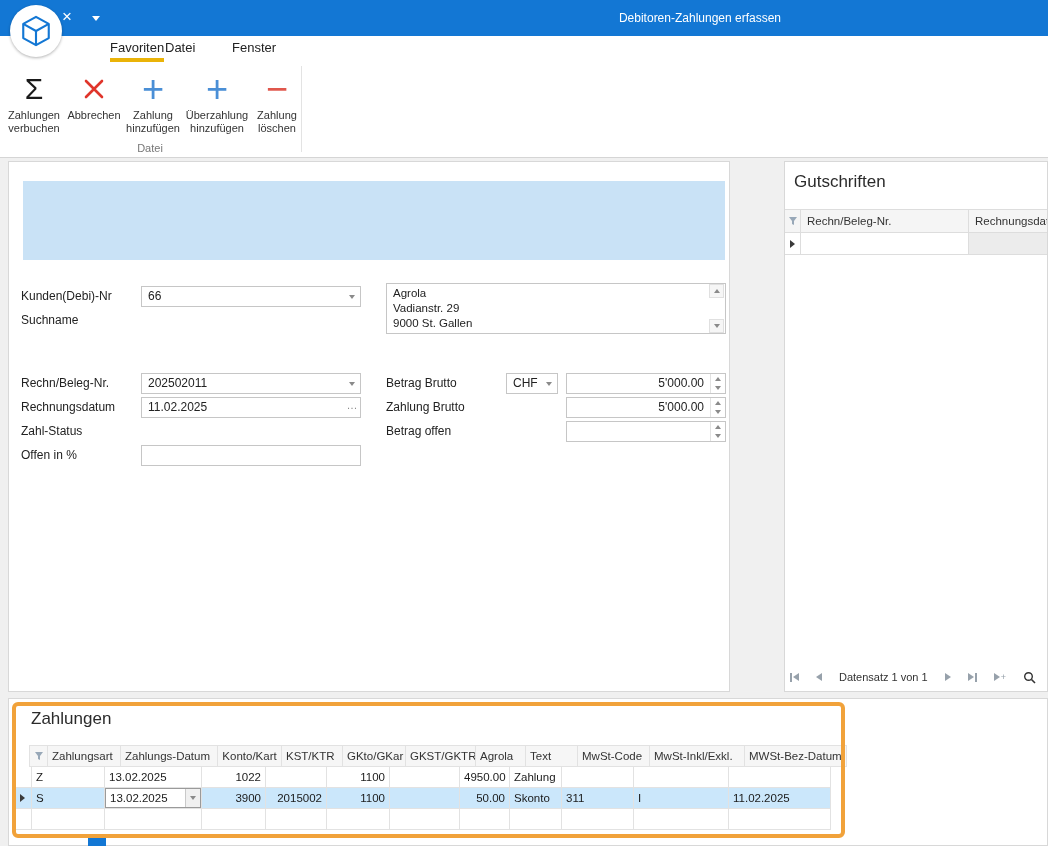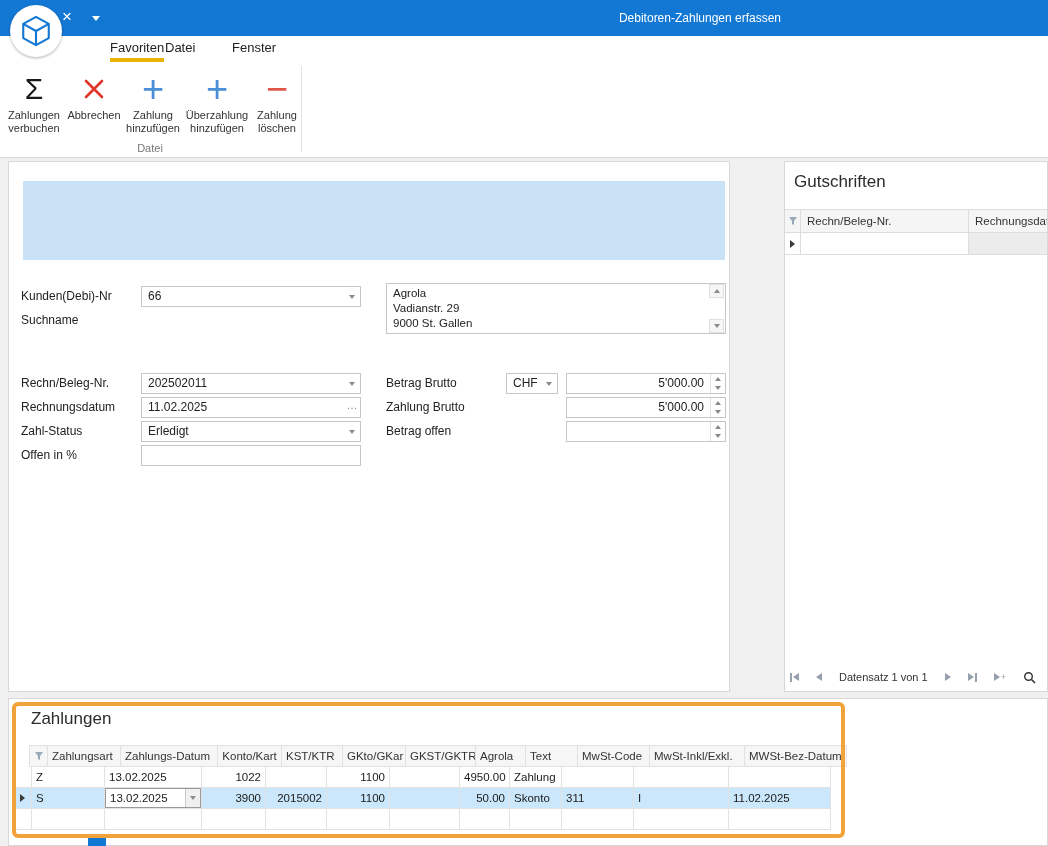--- a/index.html
+++ b/index.html
@@ -219,26 +219,20 @@
         </div>
     </div>
 
     <div class="flabel" style="left:12px; top:235px;">Rechnungsdatum</div>
     <div class="fld" style="left:132px; top:235px; width:220px;">
       <div class="txt">11.02.2025</div>
       <div class="ell">…</div>
     </div>
 
     <div class="flabel" style="left:12px; top:259px;">Zahl-Status</div>
-    <div class="fld" style="left:132px; top:259px; width:220px;">
-      <div class="txt">Erledigt</div>
-      <div class="dbtn">
-          <span class="tri-down"></span>
-        </div>
-    </div>
 
     <div class="flabel" style="left:12px; top:283px;">Offen in %</div>
     <div class="fld" style="left:132px; top:283px; width:220px;">
       <div class="txt"></div>
     </div>
 
     <div class="flabel" style="left:377px; top:211px;">Betrag Brutto</div>
     <div class="fld" style="left:497px; top:211px; width:52px;">
       <div class="txt">CHF</div>
       <div class="dbtn">

